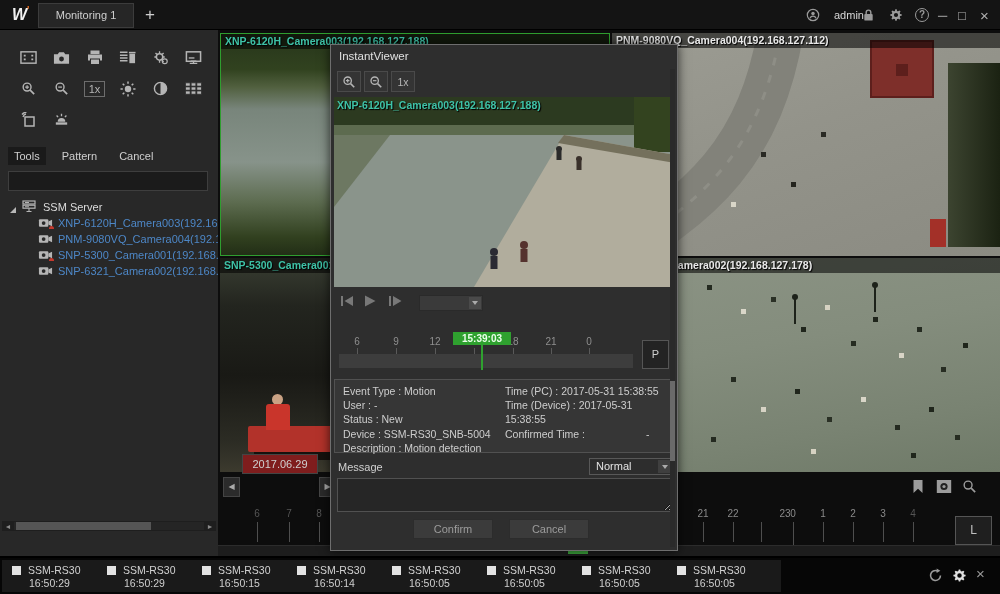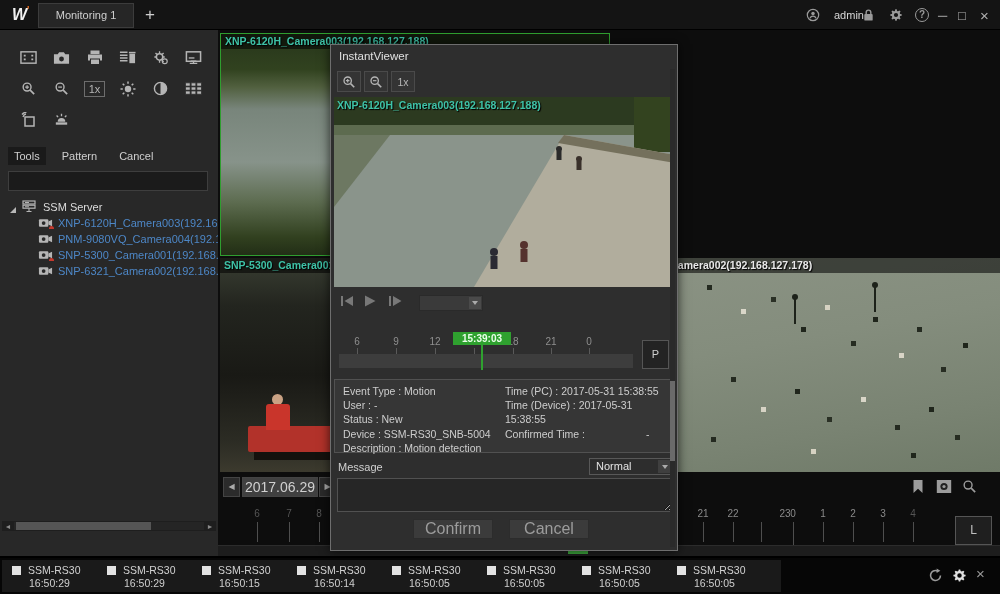--- a/index.html
+++ b/index.html
@@ -75,22 +75,22 @@
     120px 120px 0 1px #242a20,150px 150px 0 1px #d7d3c5,184px 132px 0 1px #20261c,216px 160px 0 1px #2a3025,
     250px 140px 0 1px #d9d6c8,284px 168px 0 1px #242a20,318px 150px 0 1px #20261c,344px 178px 0 1px #262c21,
     100px 180px 0 1px #242a20,200px 192px 0 1px #d6d2c2,300px 196px 0 1px #20261c}
   #t2dots{box-shadow:150px 120px 0 1px #2a2a24,180px 150px 0 1px #24241e,120px 170px 0 1px #d9d6c8,210px 100px 0 1px #2a2a24}
   .pole{position:absolute;width:2px;height:26px;background:#1d221a}
   .pole:before{content:"";position:absolute;left:-2px;top:-4px;width:6px;height:6px;border-radius:50%;background:#1d221a}
 
   
   .navbtn{position:absolute;width:17px;height:20px;background:#2b2b2b;border:1px solid #444;color:#aaa;
     font-size:8px;text-align:center;line-height:18px}
-  #date-box{position:absolute;left:24px;top:447px;width:76px;height:20px;background:#404040;border:1px solid #444;
-    color:#d0d0d0;text-align:center;line-height:18px;font-size:14px}
+  #date-box{position:absolute;left:24px;top:424px;width:76px;height:20px;background:#7f1d1d;border:1px solid #444;
+    color:#d0d0d0;text-align:center;line-height:18px;font-size:11px}
   .mini-ic{position:absolute;top:449px;color:#9c9c9c}
 
   
   .tl-hour{position:absolute;top:478px;width:30px;text-align:center;color:#8a8a8a;font-size:10px}
   .tl-hour.faint{color:#555}
   .tl-tick{position:absolute;top:492px;width:1px;height:20px;background:#4e4e4e}
   #tl-strip{position:absolute;left:0;top:515px;width:782px;height:11px;background:#1d1d1d;border-top:1px solid #2c2c2c}
   #tl-marker{position:absolute;left:350px;top:519px;width:20px;height:5px;background:#3da93d}
   #l-btn{position:absolute;left:737px;top:486px;width:37px;height:29px;background:#1f1f1f;border:1px solid #555;
     color:#c0c0c0;text-align:center;line-height:27px;font-size:12px}
@@ -119,21 +119,21 @@
     font-size:10.5px;color:#cdcdcd;line-height:14.2px}
   #info-left{position:absolute;left:8px;top:4px;width:162px}
   #info-right{position:absolute;left:170px;top:4px;width:168px}
   .dash-right{display:inline-block;margin-left:58px}
   #msg-label{position:absolute;left:7px;top:416px;font-size:11px;color:#d0d0d0}
   #sev-dd{position:absolute;left:258px;top:413px;width:84px;height:17px;background:#2d2d2d;border:1px solid #585858;
     color:#e2e2e2;font-size:11px;line-height:15px;padding-left:6px}
   #sev-arrow{position:absolute;right:1px;top:1px;width:13px;height:13px;background:#3f3f3f;display:flex;align-items:center;justify-content:center}
   #msg-area{position:absolute;left:6px;top:433px;width:336px;height:34px;background:#262626;border:1px solid #515151}
   .dlg-btn{position:absolute;top:474px;width:80px;height:20px;background:#3b3b3b;border:1px solid #2c2c2c;
-    color:#9c9c9c;text-align:center;line-height:18px;font-size:16px}
+    color:#9c9c9c;text-align:center;line-height:18px;font-size:11px}
   #dlg-scroll{position:absolute;right:2px;top:24px;width:5px;height:478px;background:#2a2a2a}
   #dlg-thumb{position:absolute;left:0;top:312px;width:5px;height:80px;background:#6a6a6a}
 
   
   #eventbar{position:absolute;left:0;top:558px;width:1000px;height:36px;background:#060606;z-index:60}
   .ev-cell{position:absolute;top:2px;width:114px;height:32px;background:#1a1a1a}
   .ev-row{display:flex;align-items:center;margin:4px 0 0 10px}
   .ev-chk{width:9px;height:9px;background:#e2e2e2;margin-right:7px}
   .ev-name{font-size:10.5px;color:#d2d2d2}
   .ev-time{font-size:10.5px;color:#cfcfcf;margin:1px 0 0 27px}
@@ -353,20 +353,33 @@
 <div id="main">
 
   <div class="tile selected" style="left:2px;top:3px;width:390px;height:223px">
     <div class="scene" id="t1scene">
       <div id="t1wall"></div>
         <div id="t1path"></div>
     </div>
     <div class="tile-label lab-teal">XNP-6120H_Camera003(192.168.127.188)</div>
   </div>
 
+  <div class="tile" style="left:394px;top:3px;width:388px;height:223px">
+    <div class="scene" id="t2scene">
+      <svg width="388" height="223" style="position:absolute;inset:0">
+        <path d="M-10 230 C 90 170, 150 120, 170 -10" fill="none" stroke="#82827a" stroke-width="46"></path>
+        <path d="M-10 230 C 90 170, 150 120, 170 -10" fill="none" stroke="#8e8e86" stroke-width="3" stroke-dasharray="8 10"></path>
+      </svg>
+      <div id="t2trees"></div>
+      <div id="t2gazebo"></div>
+      <div id="t2redbox"></div>
+      <div class="dots" id="t2dots" style="position:absolute;left:0;top:0"></div>
+    </div>
+    <div class="tile-label lab-white">PNM-9080VQ_Camera004(192.168.127.112)</div>
+  </div>
 
   <div class="tile" style="left:2px;top:228px;width:390px;height:214px">
     <div class="scene" id="t3scene">
       <div id="t3bench"></div>
       <div id="t3legs"></div>
       <div id="t3head"></div>
       <div id="t3body"></div>
     </div>
     <div class="tile-label lab-teal">SNP-5300_Camera001(192.168.10</div>
   </div>

